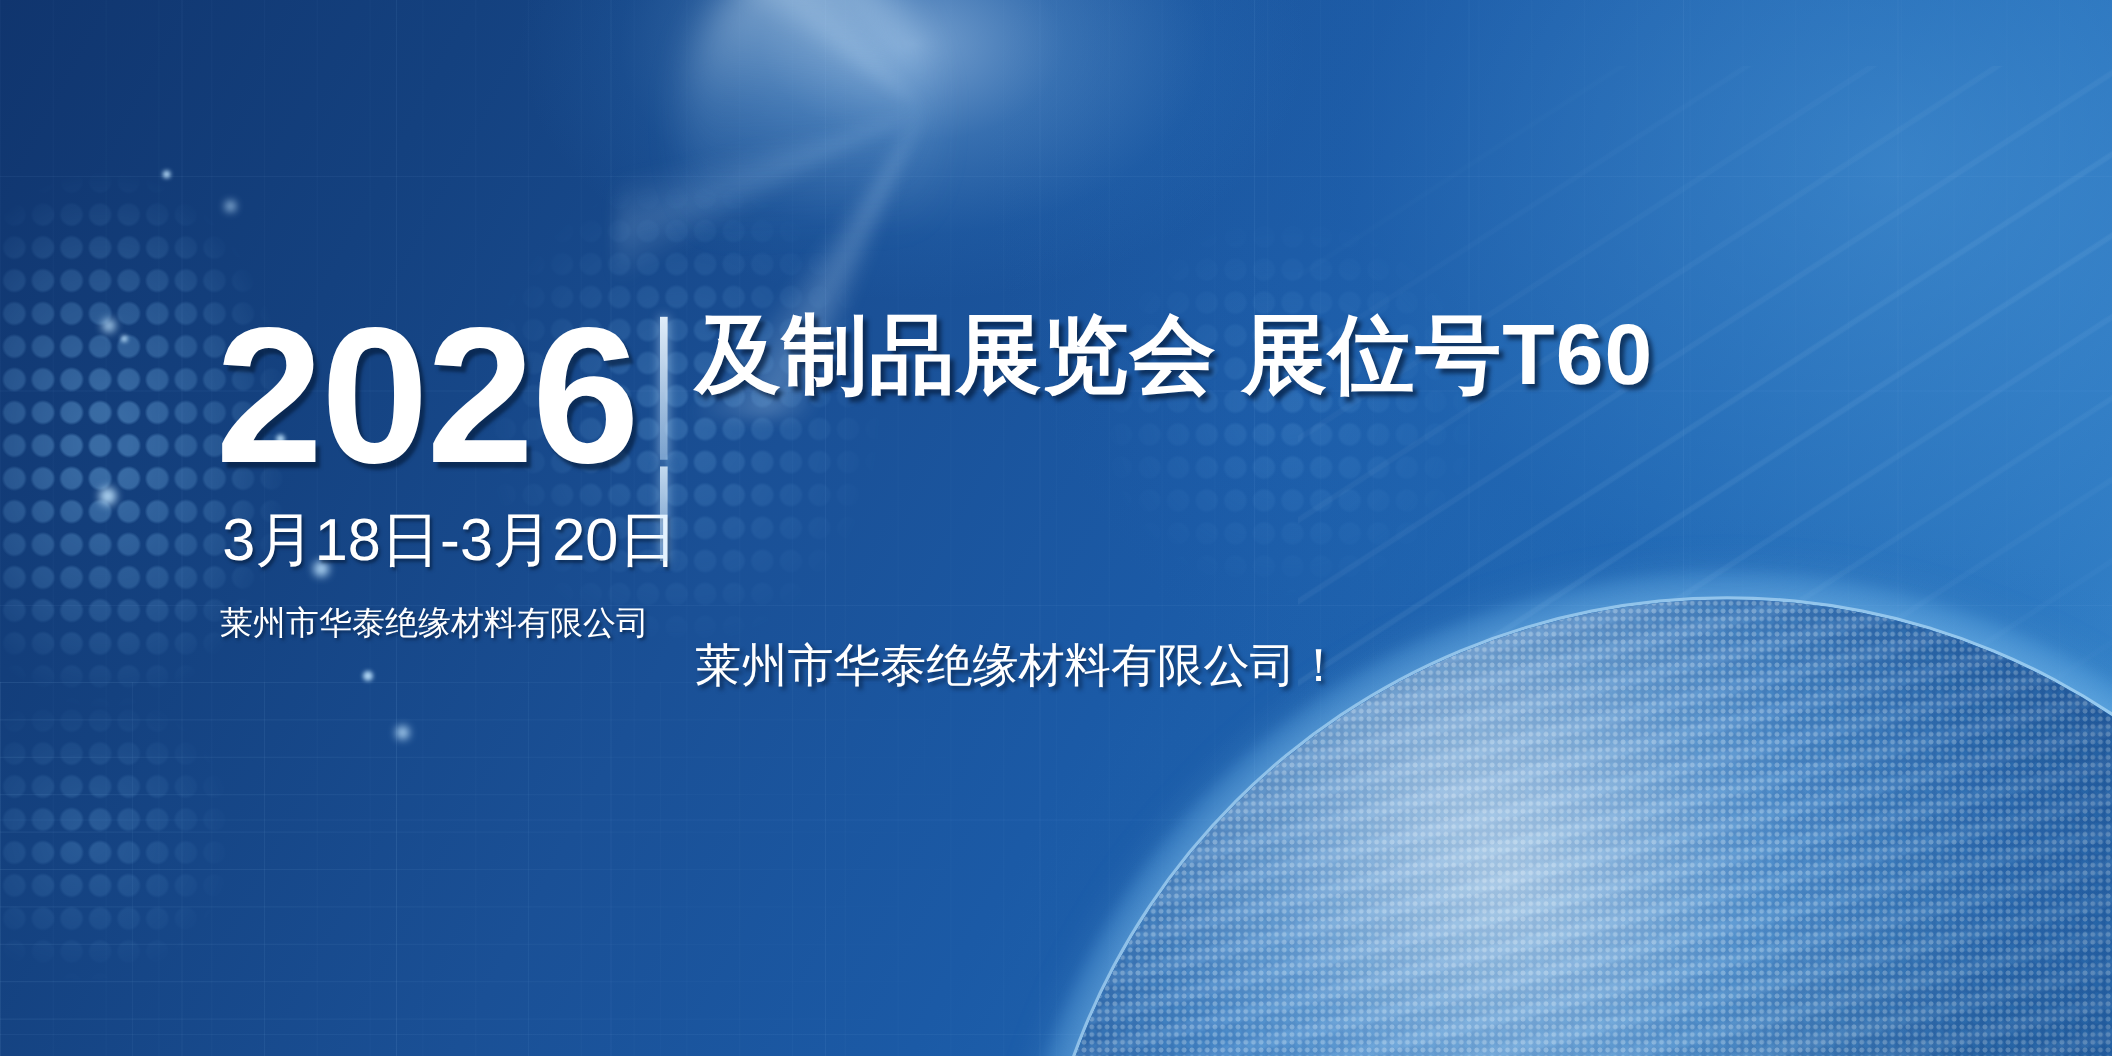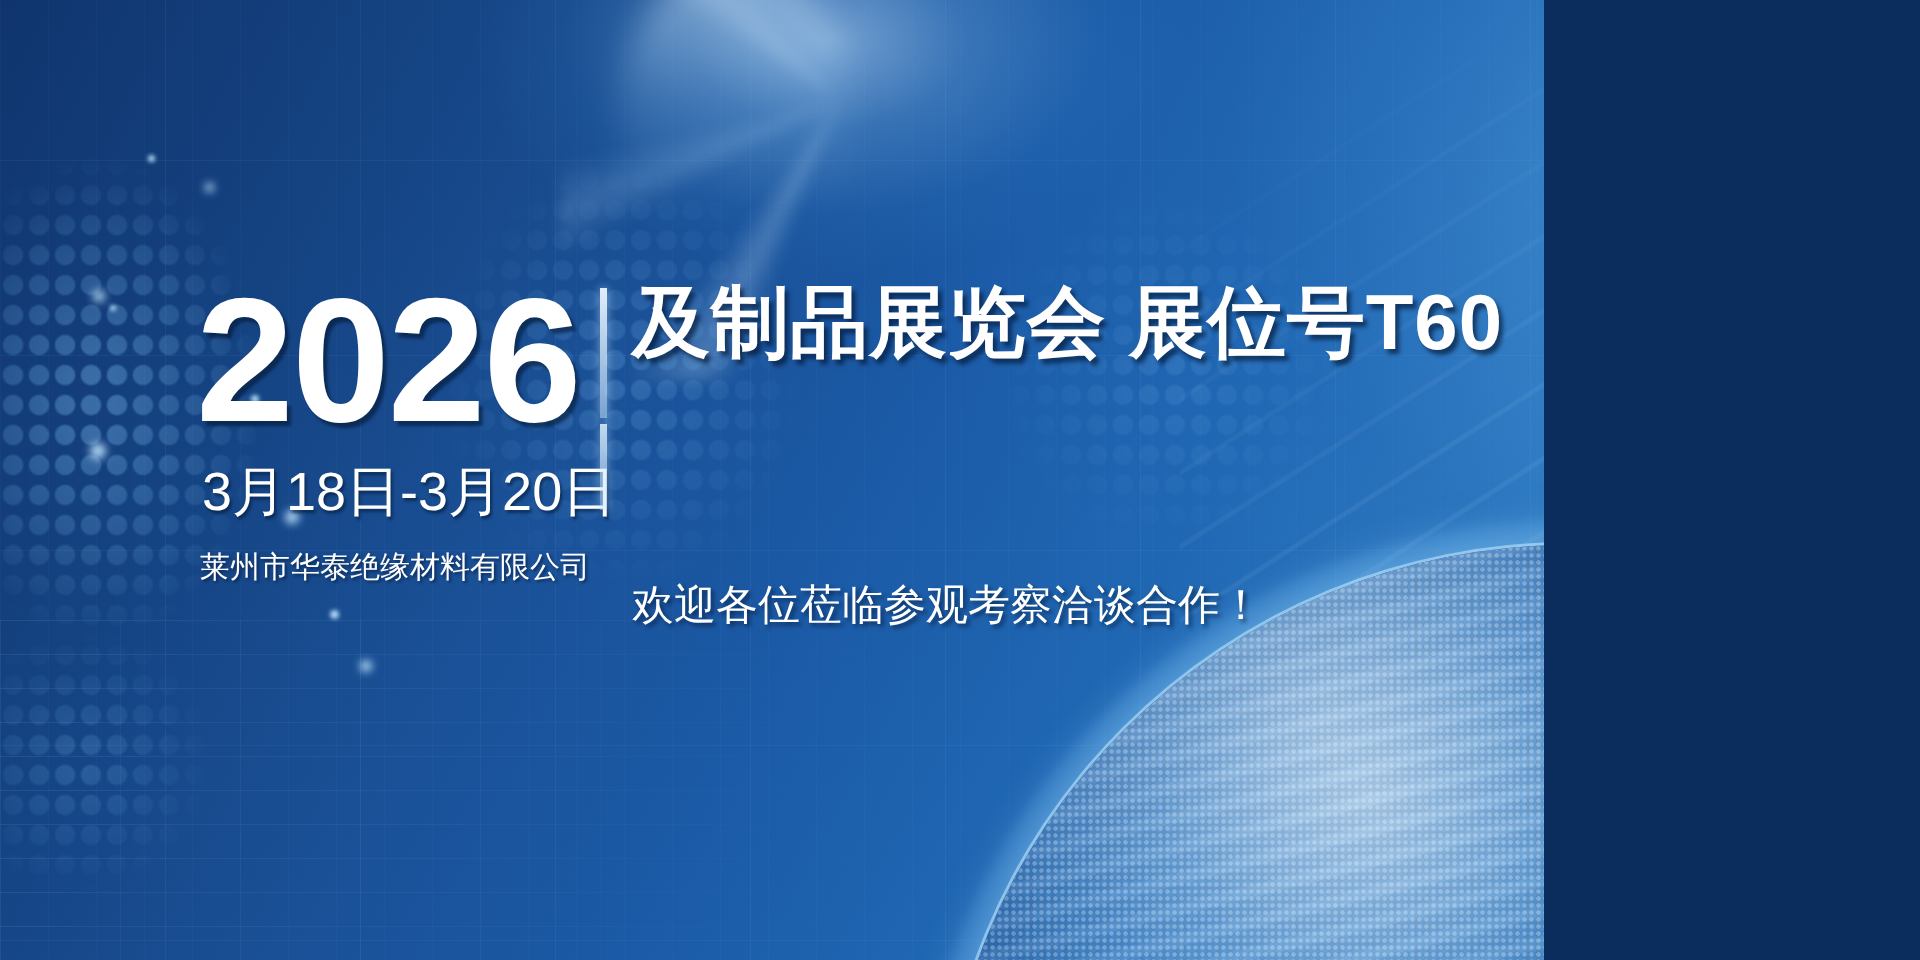--- a/index.html
+++ b/index.html
@@ -1,21 +1,21 @@
 <!DOCTYPE html>
 <html lang="zh"><head>
 <meta charset="utf-8">
 <title>Exhibition Banner</title>
 <style>
   html,body{margin:0;padding:0;background:#0a2d5e;}
   *{box-sizing:border-box;}
 
   .banner{
     position:relative;
-    width:1544px;height:960px;
+    width:1920px;height:960px;
     overflow:hidden;
     font-family:"Liberation Sans","DejaVu Sans",sans-serif;
     background:
       radial-gradient(ellipse 820px 520px at 1560px 880px, #7fc4ef 0%, rgba(110,185,235,0.75) 22%, rgba(60,135,205,0.35) 45%, rgba(30,95,170,0.05) 68%, rgba(0,0,0,0) 80%),
       radial-gradient(ellipse 460px 300px at 830px 40px, rgba(190,225,255,0.55) 0%, rgba(130,190,240,0.28) 30%, rgba(60,140,215,0.10) 58%, rgba(0,0,0,0) 78%),
       radial-gradient(ellipse 1100px 900px at 1720px 150px, rgba(90,165,225,0.40) 0%, rgba(40,110,185,0.18) 45%, rgba(0,0,0,0) 75%),
       linear-gradient(118deg, #10356e 0%, #14417f 18%, #1a5096 38%, #1b5aa6 55%, #2068b4 72%, #2f7cc4 88%, #3f90d2 100%);
   }
 
   
@@ -236,16 +236,16 @@
 
     <div class="divider"></div>
     <div class="divider2"></div>
 
     <div class="right-block">
       <div class="headline">
         <span class="line2">及制品展览会 展位号T60</span>
       </div>
     </div>
 
-    <div class="welcome">欢迎各位莅临参观考察洽谈合作！</div>
+    <div class="welcome">莱州市华泰绝缘材料有限公司！</div>
 
   </div>
 </div>
 
 </body></html>

